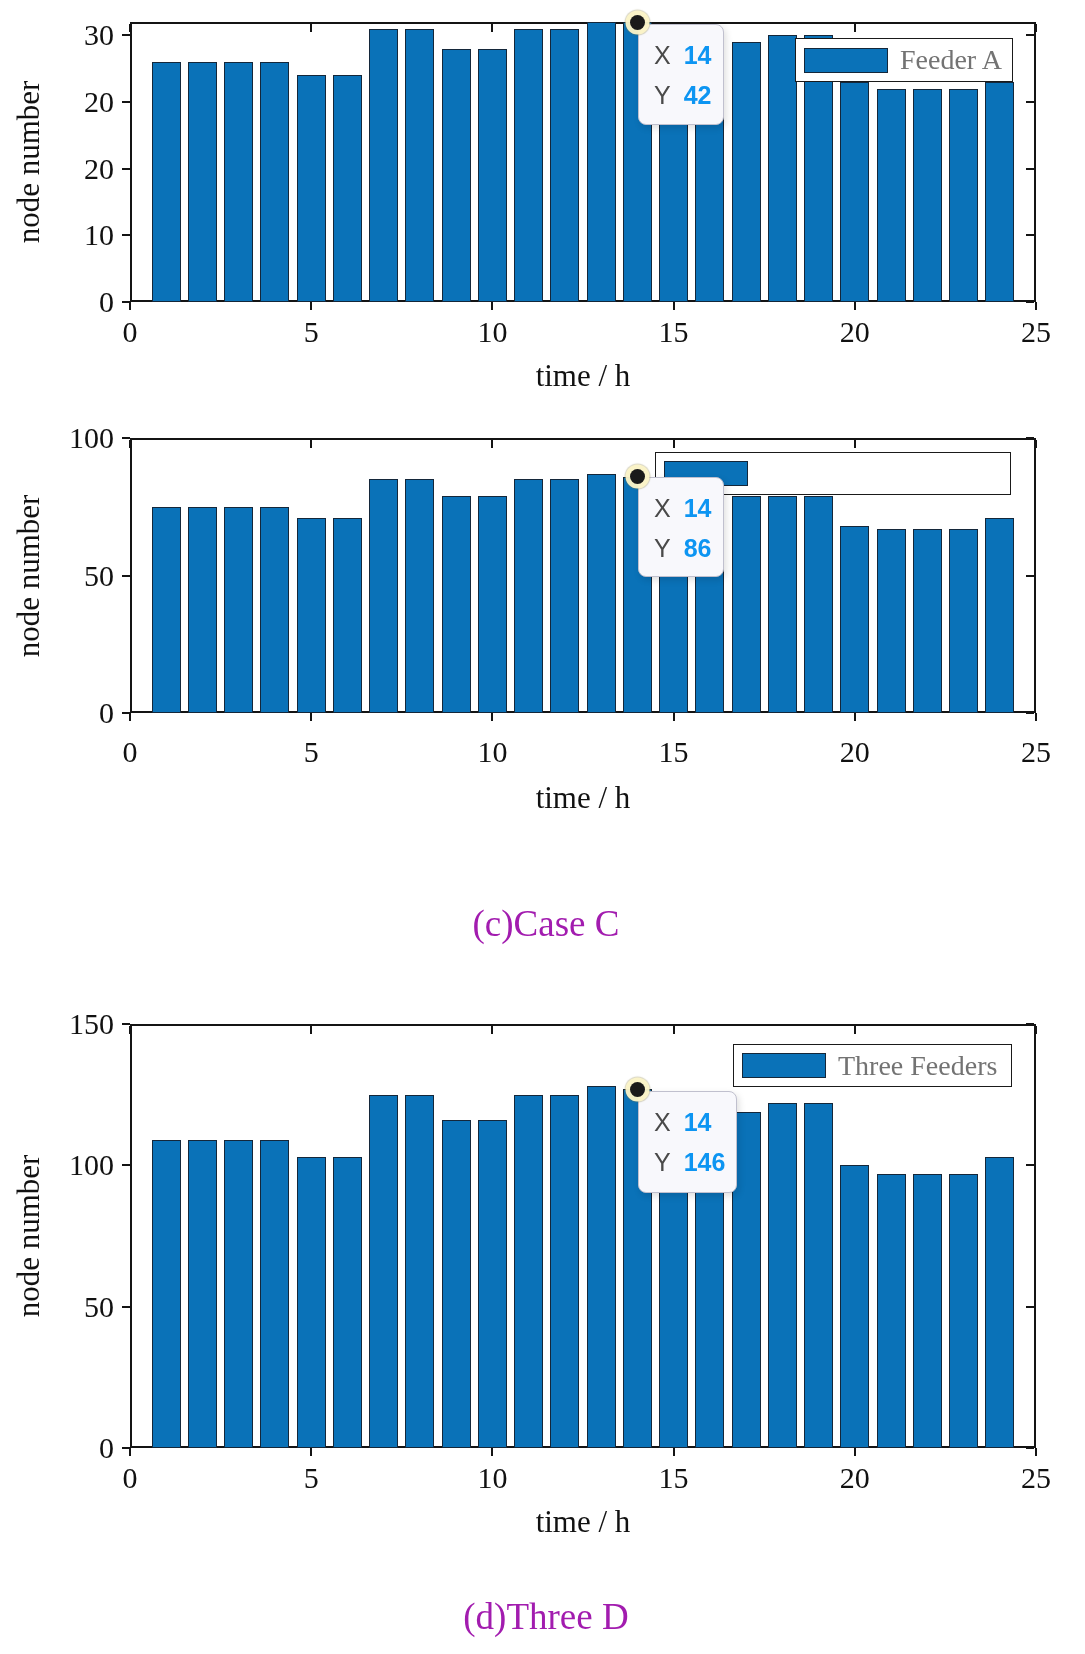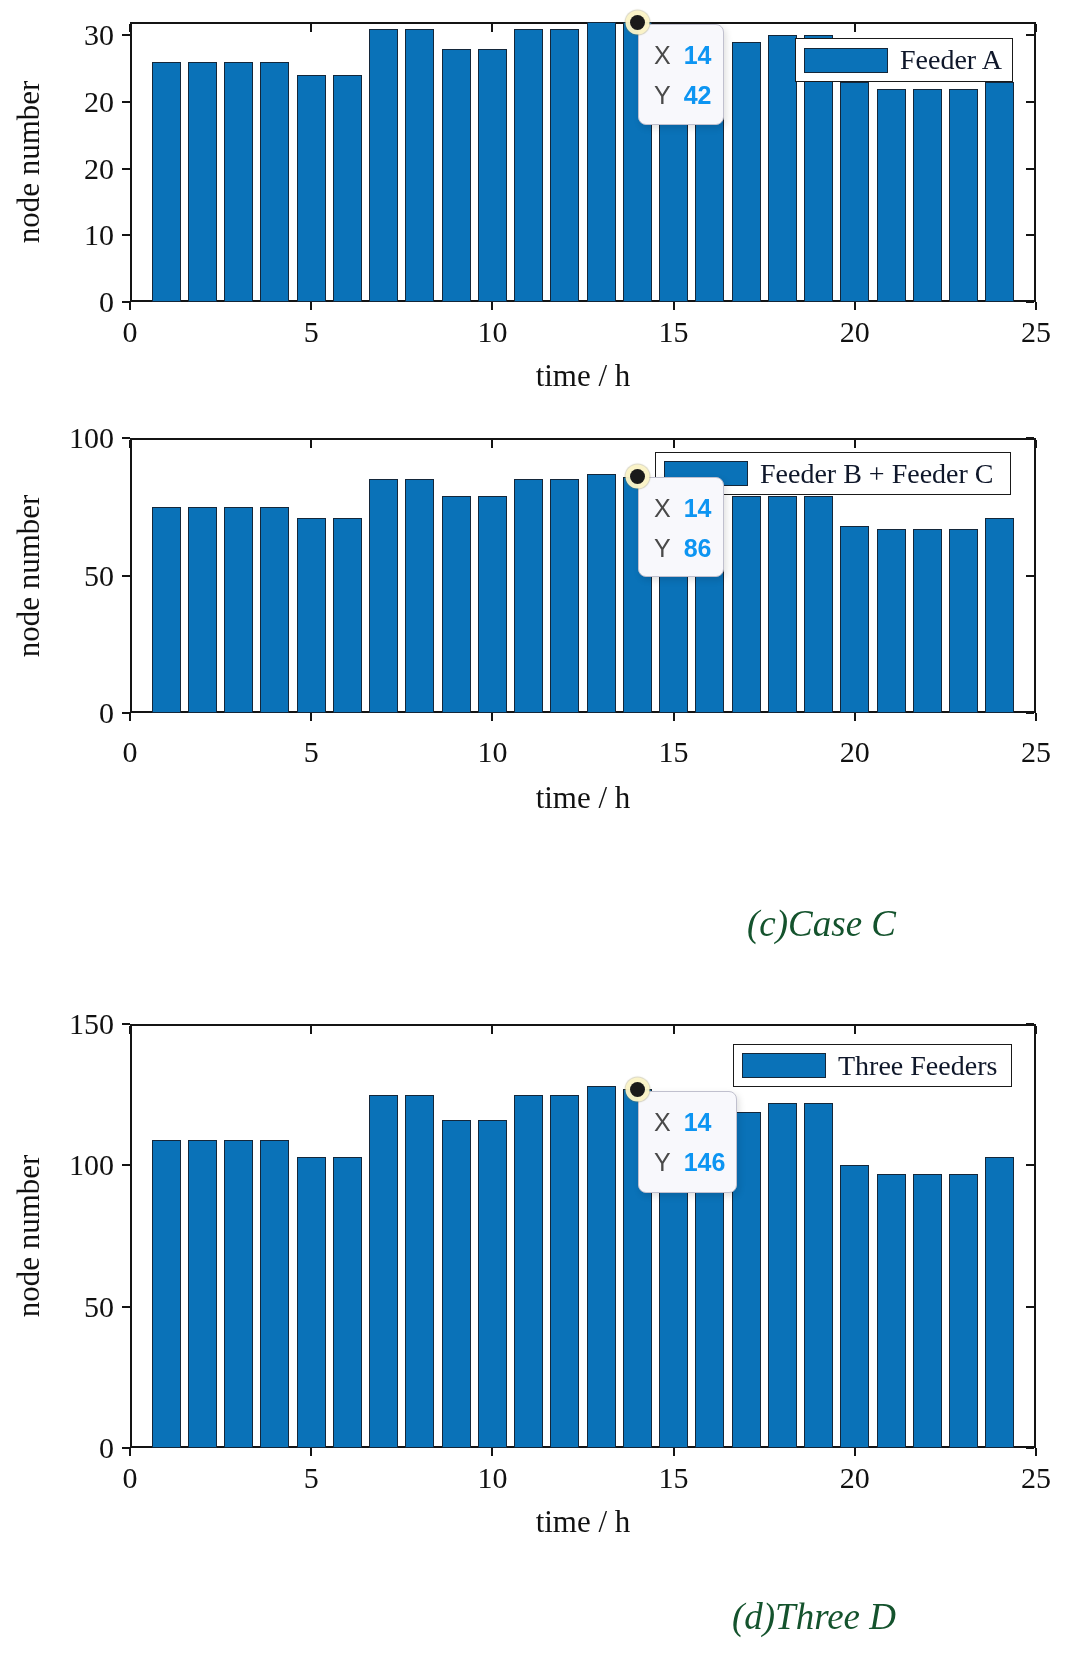--- a/index.html
+++ b/index.html
@@ -55,21 +55,21 @@
   }
   .legend-swatch{
     width:84px;height:25px;
     background:#0a72b8;
     border:1.5px solid #14273a;
     box-sizing:border-box;
     flex:0 0 auto;
   }
   .legend-label{
     font-size:28px;
-    color:#0f172a;
+    color:#737373;
     margin-left:12px;
     white-space:nowrap;
   }
   .datatip{
     position:absolute;
     background:#f8f8fc;
     border:1.5px solid #c0c0ce;
     border-radius:8px;
     box-shadow:2px 3px 7px rgba(0,0,0,0.13);
     box-sizing:border-box;
@@ -98,25 +98,24 @@
     width:15px;height:15px;
     background:#1a1a1a;
     border-radius:50%;
     box-shadow:0 0 0 4.5px rgba(252,244,200,0.95), 0 0 1px 5.5px rgba(130,118,60,0.30);
     z-index:6;
   }
   .caption{
     position:absolute;
     left:196px;
     width:700px;
-    text-align:right;
+    text-align:center;
     font-size:37px;
-    color:#14532d;
-    white-space:nowrap;
-    font-style:italic;
+    color:#a21caf;
+    white-space:nowrap;
   }
   .cap-c{top:902px;}
   .cap-d{top:1595px;}
 </style>
 </head>
 <body>
 
 <div class="canvas">
   <div id="chart-0" class="chart-mount">
       <div class="plot-frame" style="left: 130px; top: 22px; width: 906px; height: 280px;"></div>
@@ -245,21 +244,20 @@
       <div class="bar" style="left: 804.06px; width: 29px; top: 495.75px; height: 217.25px;"></div>
       <div class="bar" style="left: 840.3px; width: 29px; top: 526px; height: 187px;"></div>
       <div class="bar" style="left: 876.54px; width: 29px; top: 528.75px; height: 184.25px;"></div>
       <div class="bar" style="left: 912.78px; width: 29px; top: 528.75px; height: 184.25px;"></div>
       <div class="bar" style="left: 949.02px; width: 29px; top: 528.75px; height: 184.25px;"></div>
       <div class="bar" style="left: 985.26px; width: 29px; top: 517.75px; height: 195.25px;"></div>
       <div class="axis-label" style="left: 433px; top: 779px; width: 300px;">time / h</div>
       <div class="axis-label y-axis-label" style="left: -131px; top: 556.5px; width: 320px;">node number</div>
       <div class="legend" style="left: 655px; top: 452px; width: 356px; height: 43px;">
         <div class="legend-swatch"></div>
-        <div class="legend-label">Feeder B + Feeder C</div>
       </div>
       <div class="datatip" style="left: 638px; top: 477px; width: 86px; height: 100px;">
         <div class="datatip-row" style="top: 16px;">
           <div class="datatip-key">X</div>
           <div class="datatip-val">14</div>
         </div>
         <div class="datatip-row" style="top: 56px;">
           <div class="datatip-key">Y</div>
           <div class="datatip-val">86</div>
         </div>

